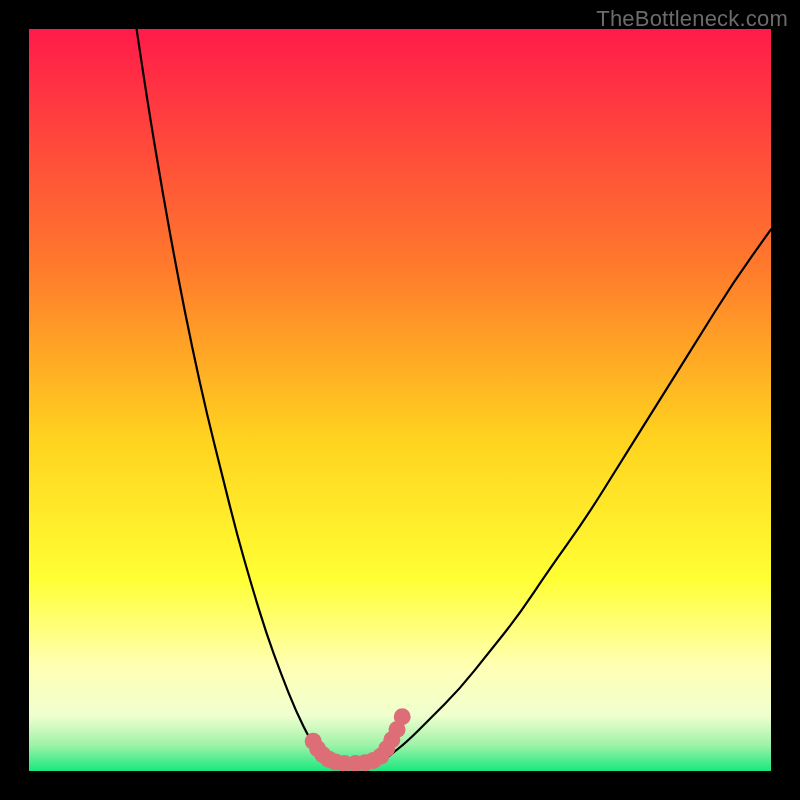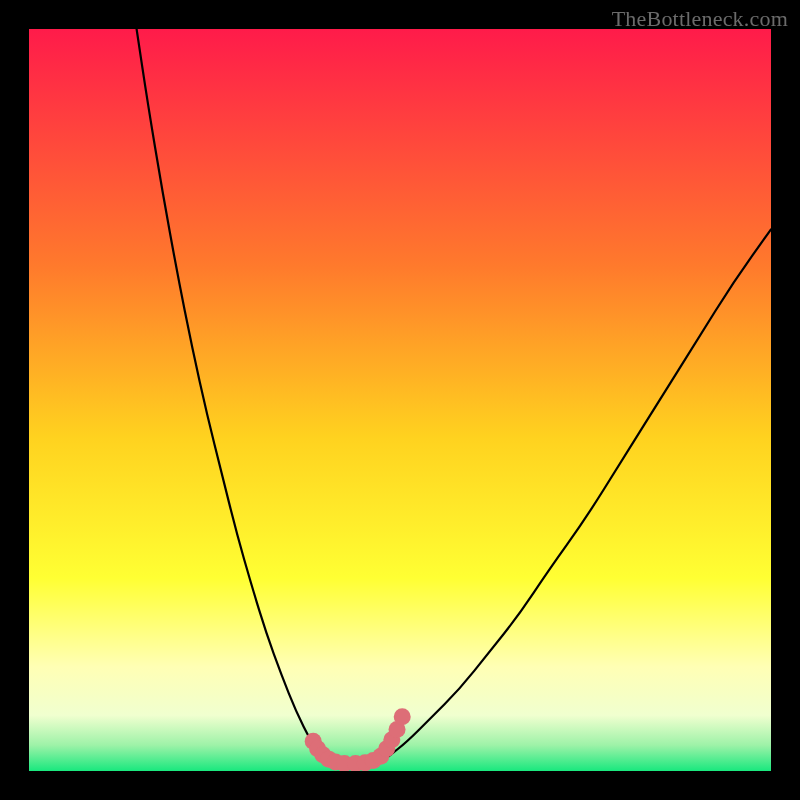--- a/index.html
+++ b/index.html
@@ -19,21 +19,20 @@
   }
   .watermark {
     position: absolute;
     top: 6px;
     right: 12px;
     color: #6b6b6b;
     font-size: 22px;
     font-weight: 500;
     letter-spacing: 0.2px;
     user-select: none;
-    font-family: Liberation Serif, serif;
   }
   
   .plotbox {
     position: absolute;
     left: 29px;
     top: 29px;
     width: 742px;   
     height: 742px;  
     background: #000;
   }

